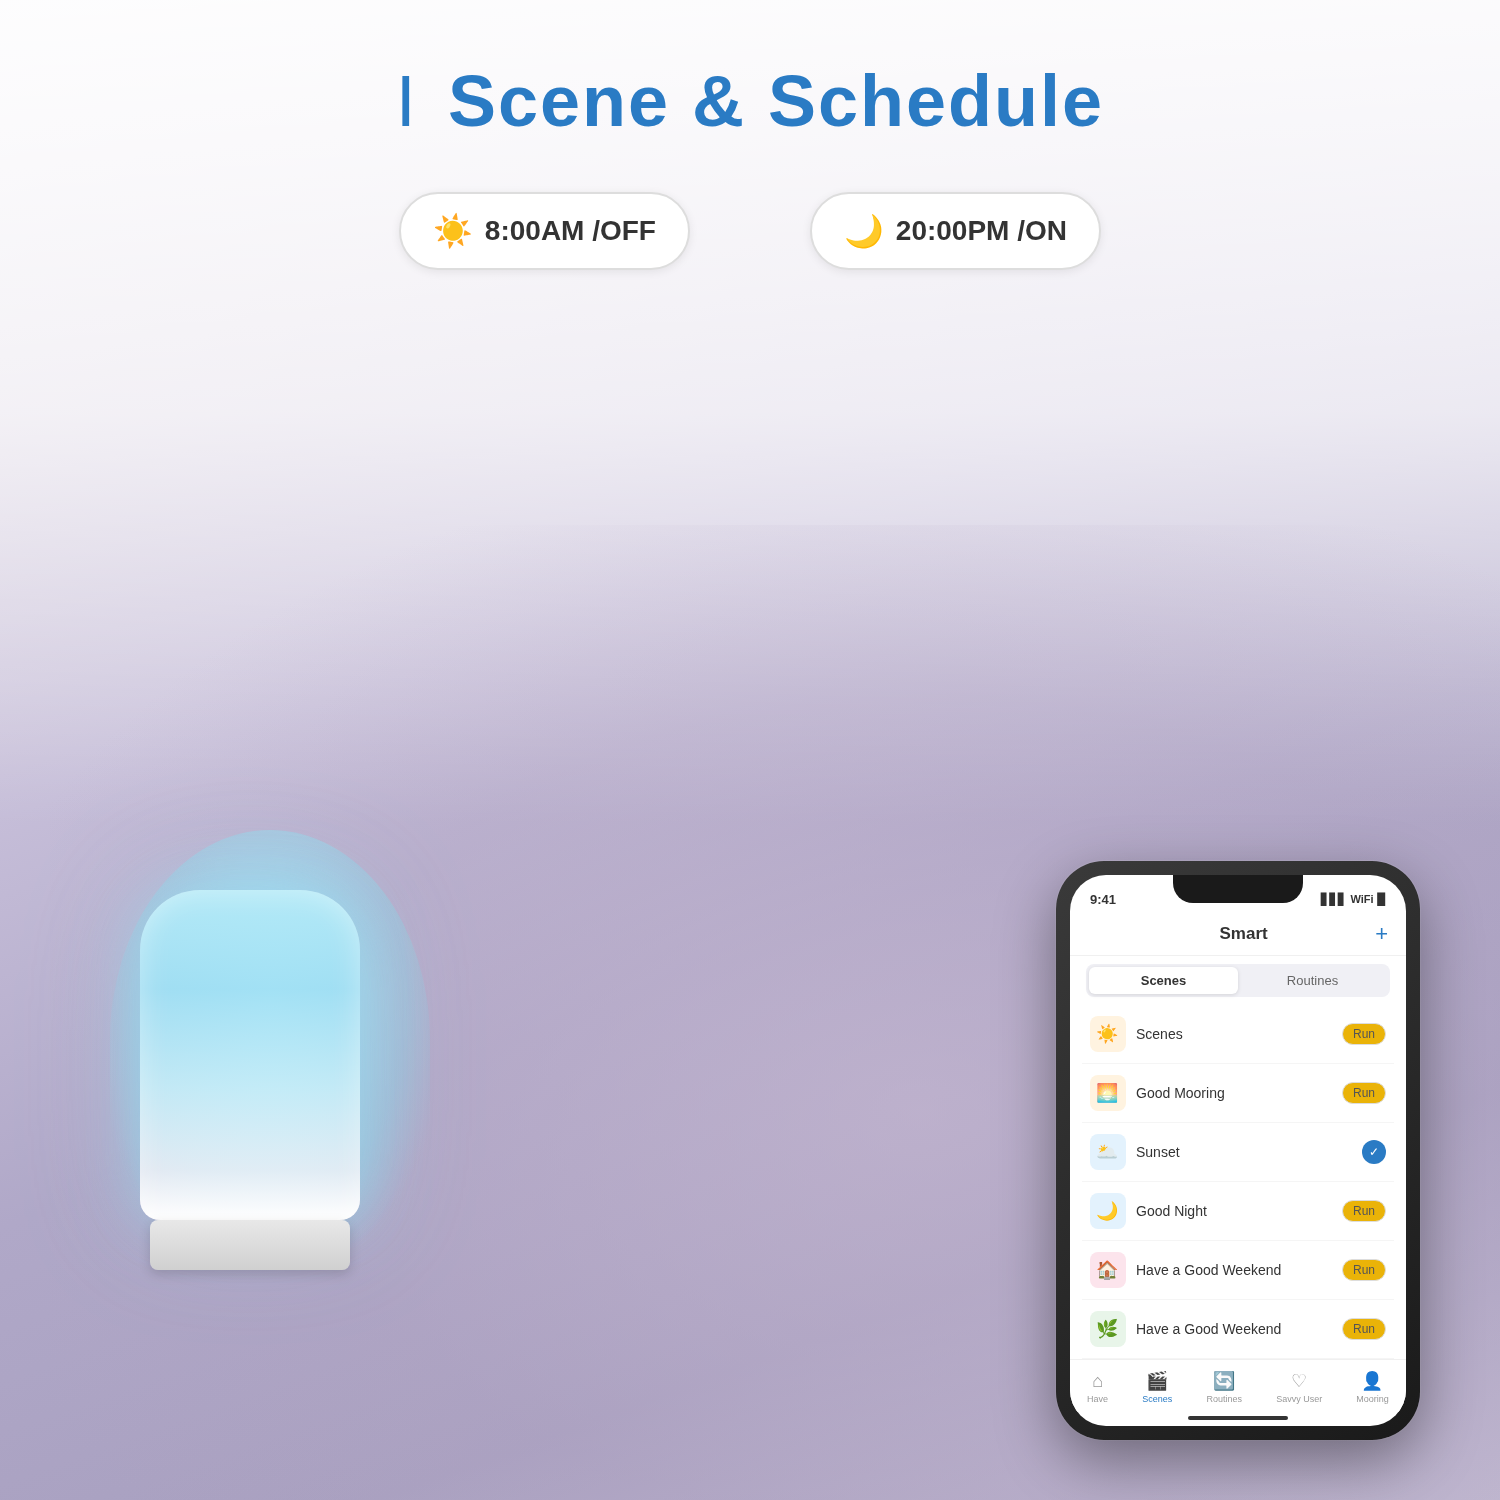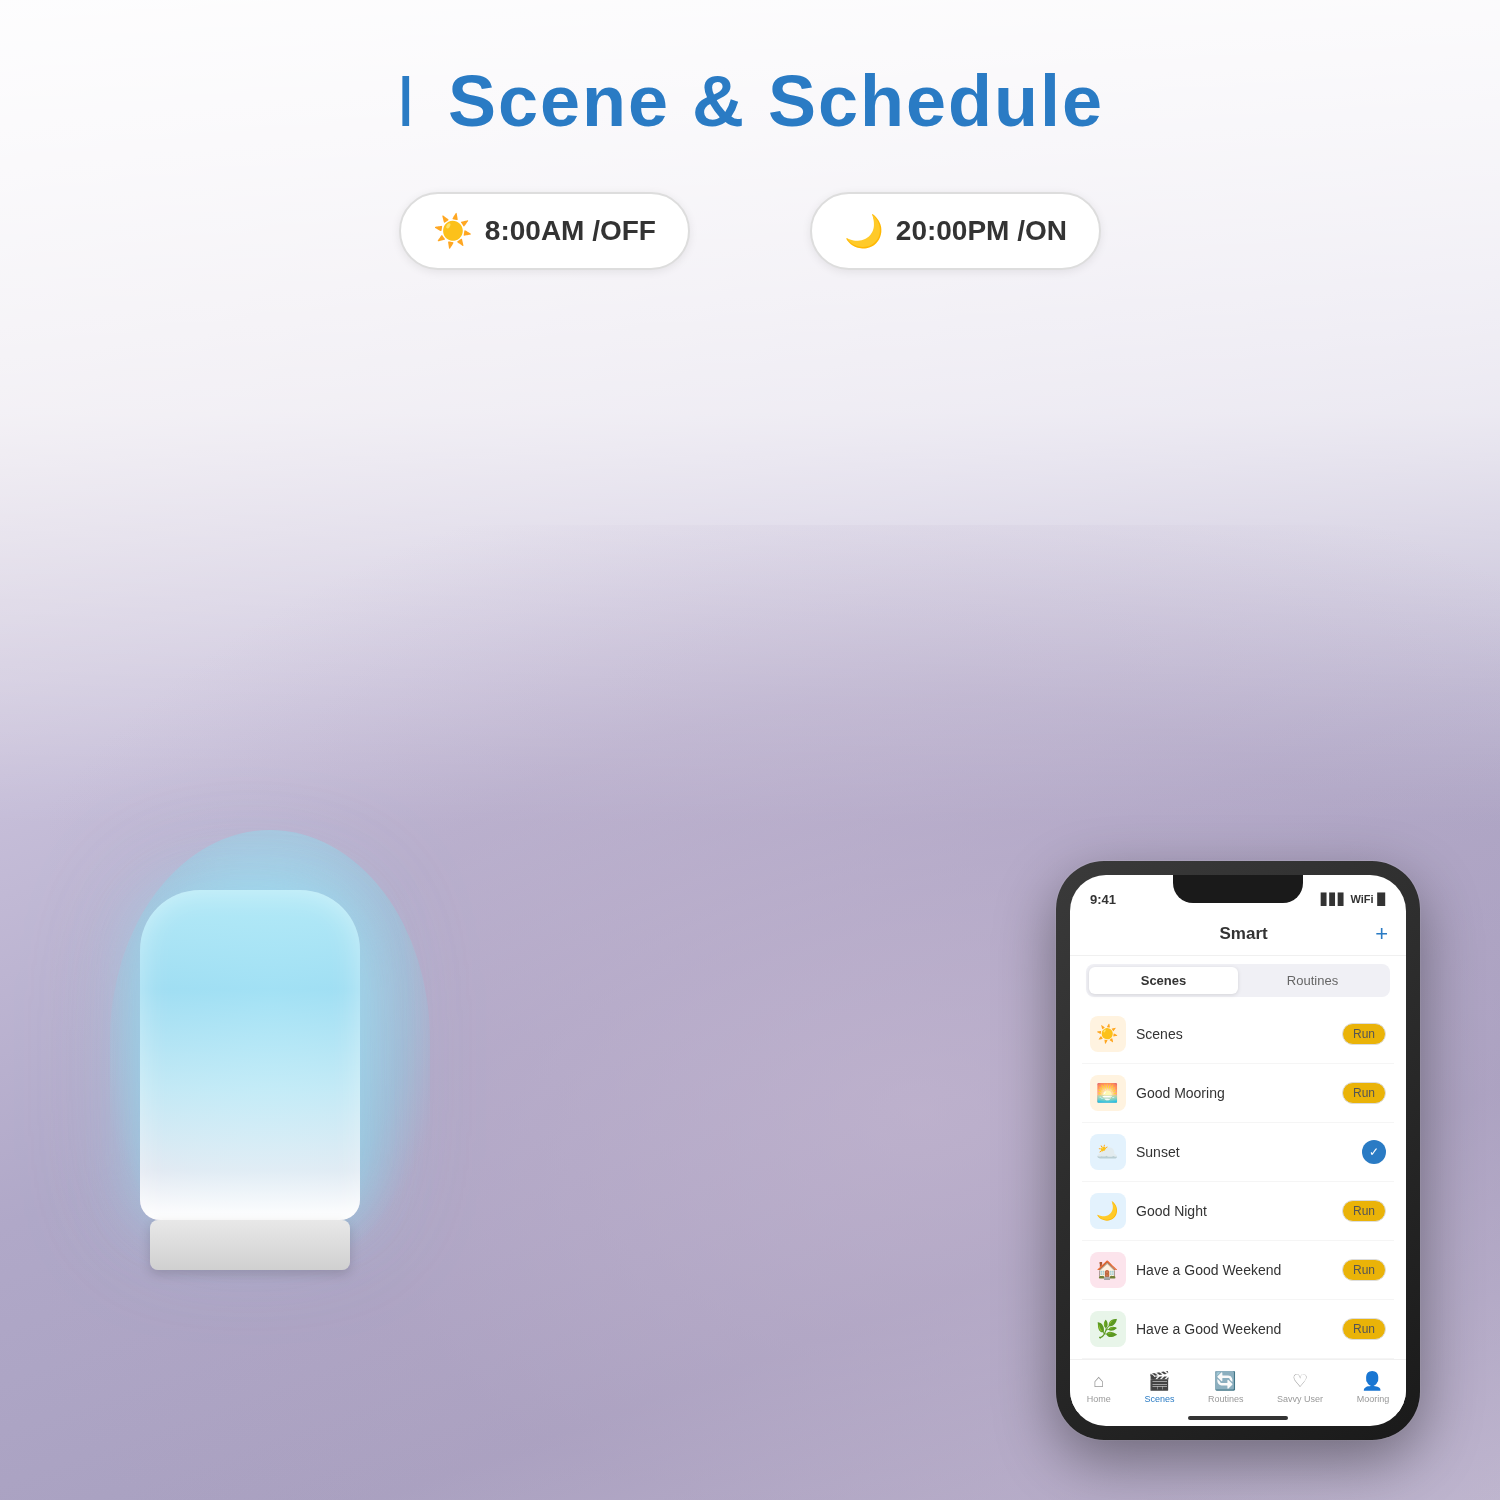--- a/index.html
+++ b/index.html
@@ -430,21 +430,21 @@
             <div class="scene-icon-wrap" style="background:#e8f5e9;">🌿</div>
             <span class="scene-name">Have a Good Weekend</span>
             <div class="scene-run-btn">Run</div>
           </div>
 
         </div>
 
         <div class="phone-nav">
           <div class="nav-item">
             <span class="nav-icon">⌂</span>
-            <span>Home</span>
+            <span>Have</span>
           </div>
           <div class="nav-item active">
             <span class="nav-icon">🎬</span>
             <span>Scenes</span>
           </div>
           <div class="nav-item">
             <span class="nav-icon">🔄</span>
             <span>Routines</span>
           </div>
           <div class="nav-item">

